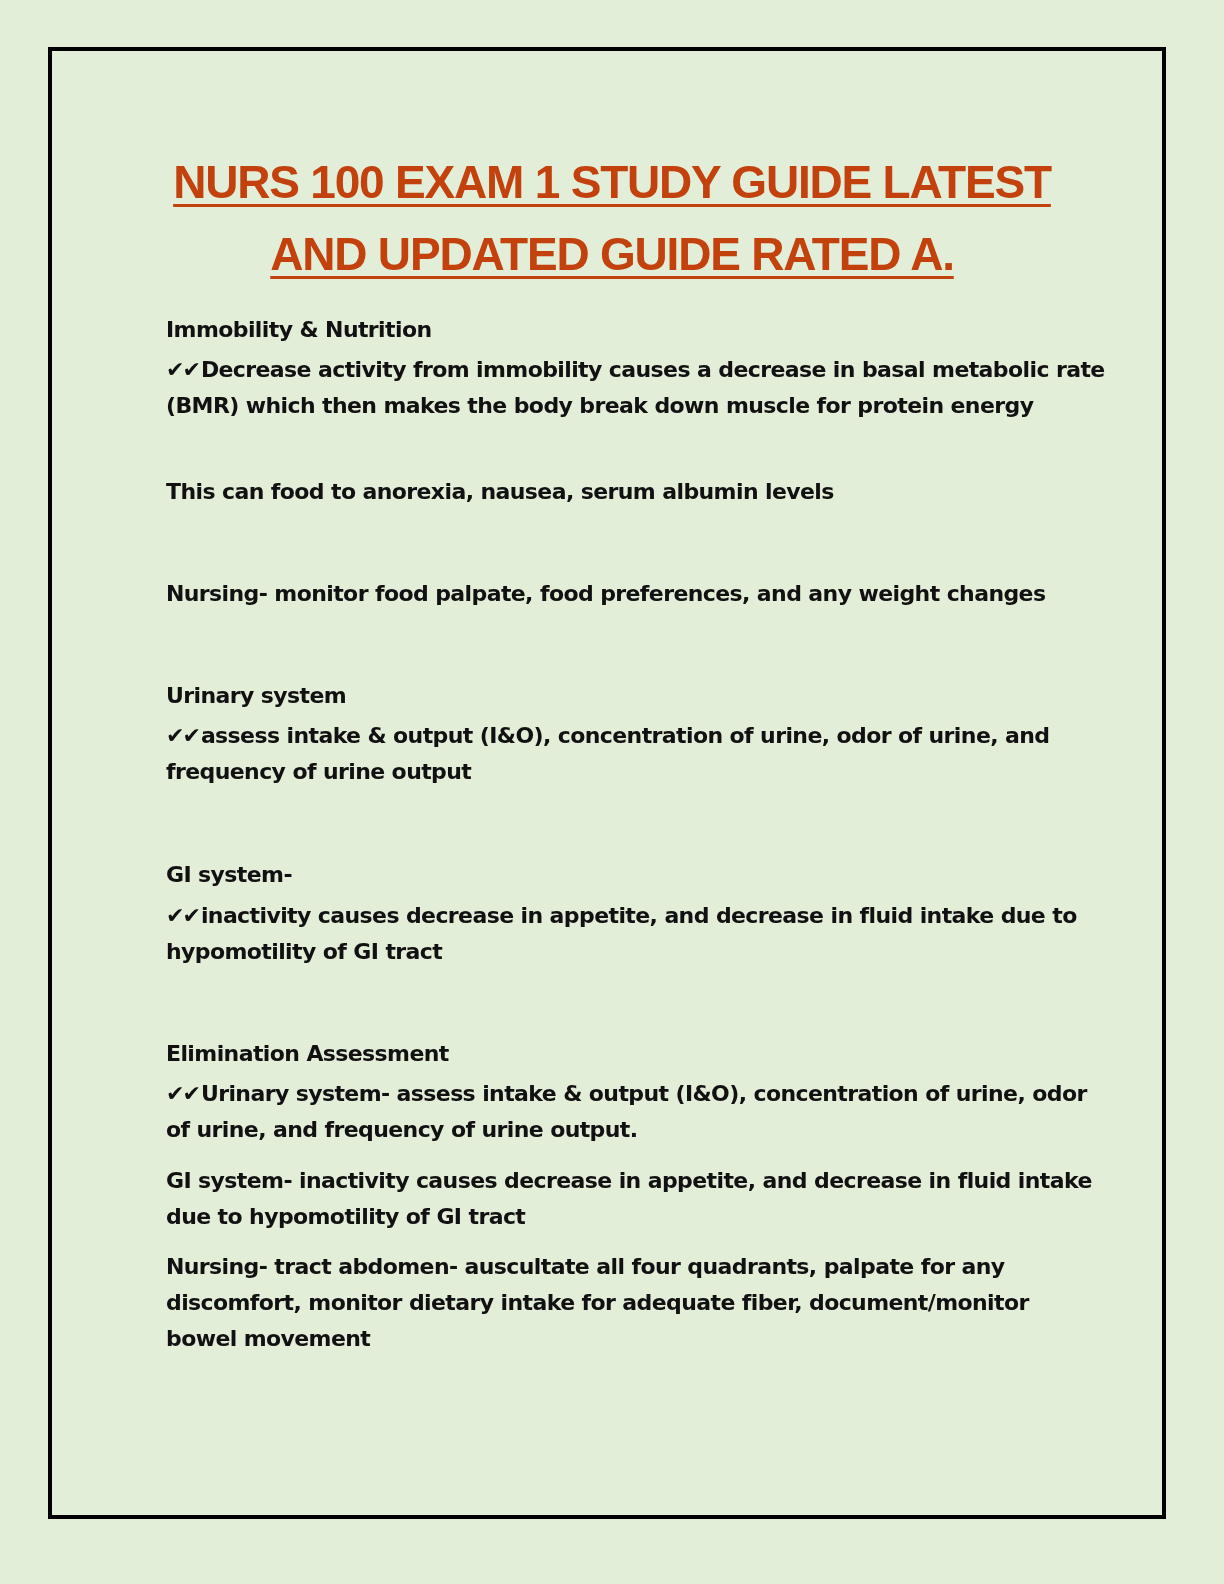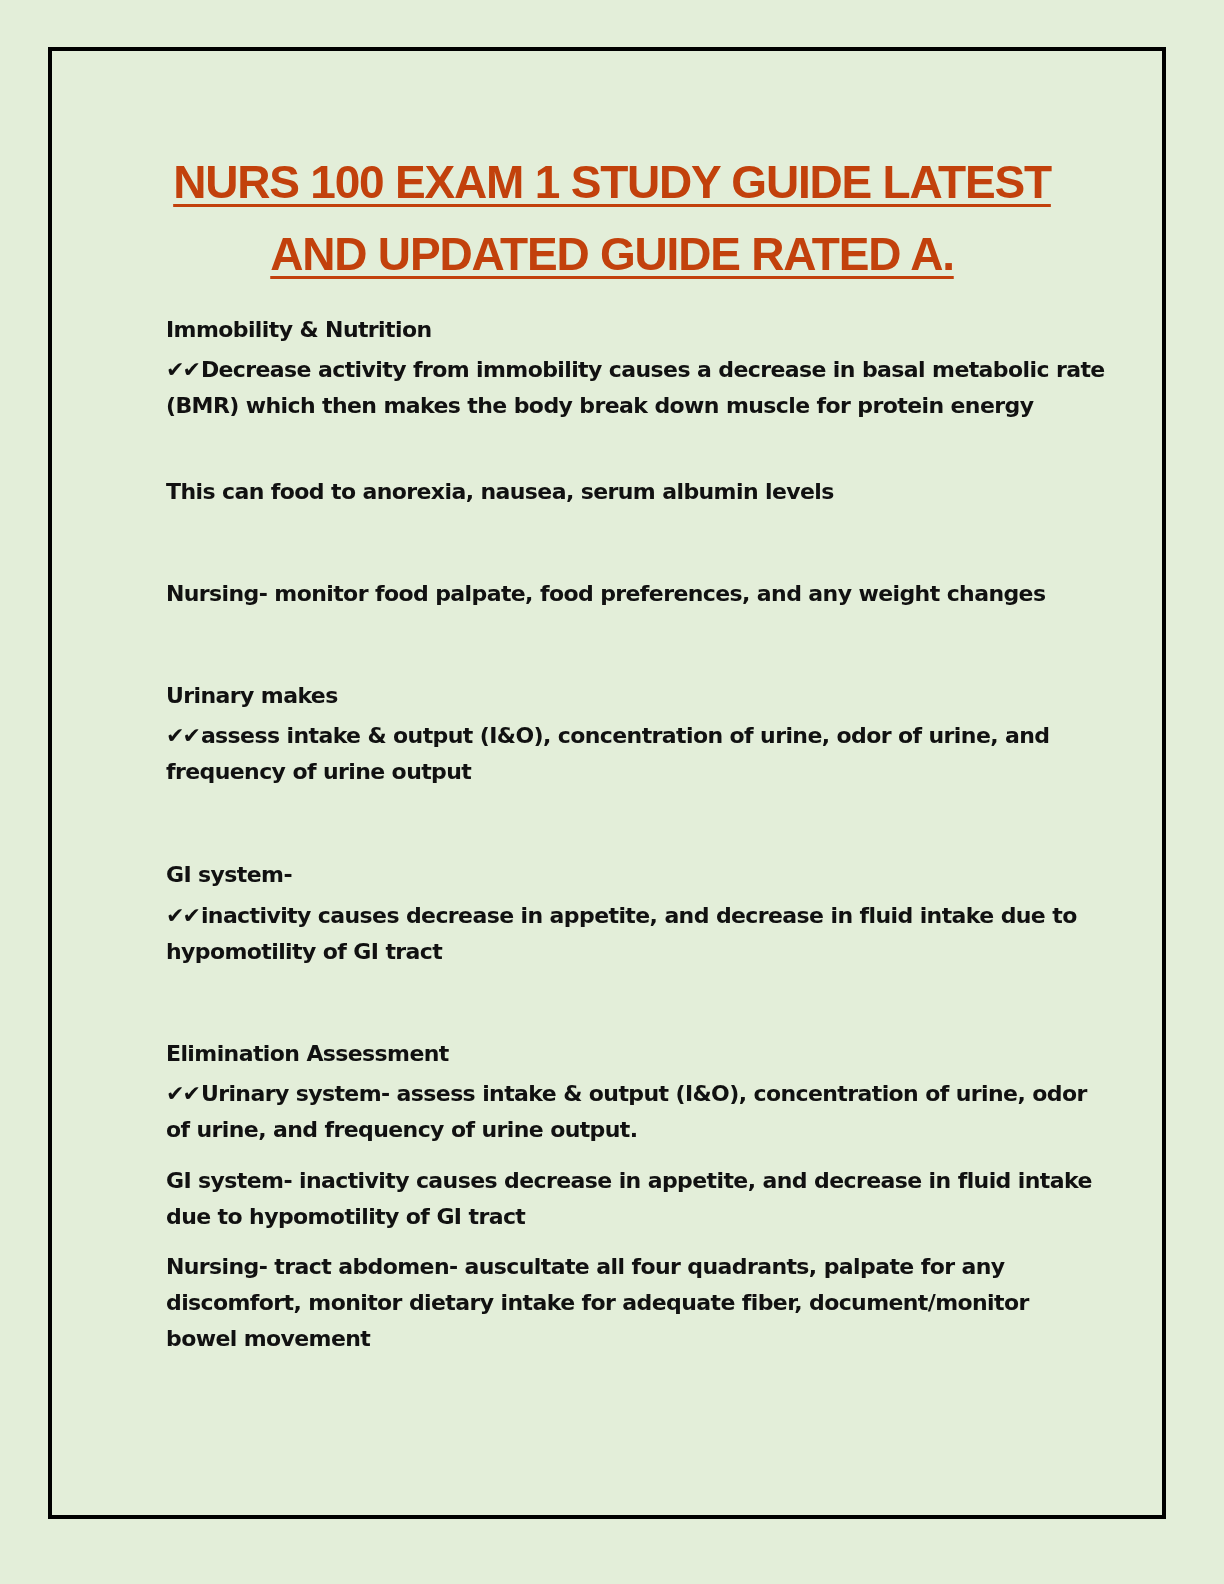--- a/index.html
+++ b/index.html
@@ -51,21 +51,21 @@
   <span>NURS 100 EXAM 1 STUDY GUIDE LATEST</span><br>
   <span>AND UPDATED GUIDE RATED A.</span>
 </h1>
 
 <div class="content">
   <p class="blk" style="top:0px">Immobility &amp; Nutrition</p>
   <p class="blk" style="top:40px"><span class="check">✔✔</span><span>Decrease activity from immobility causes a decrease in basal metabolic rate (BMR) which then makes the body break down muscle for protein energy</span></p>
   <p class="blk" style="top:162px">This can food to anorexia, nausea, serum albumin levels</p>
   <p class="blk" style="top:264px">Nursing- monitor food palpate, food preferences, and any weight changes</p>
 
-  <p class="blk" style="top:366px">Urinary makes</p>
+  <p class="blk" style="top:366px">Urinary system</p>
   <p class="blk" style="top:406px"><span class="check">✔✔</span><span>assess intake &amp; output (I&amp;O), concentration of urine, odor of urine, and frequency of urine output</span></p>
 
   <p class="blk" style="top:545px">GI system-</p>
   <p class="blk" style="top:586px"><span class="check">✔✔</span><span>inactivity causes decrease in appetite, and decrease in fluid intake due to hypomotility of GI tract</span></p>
 
   <p class="blk" style="top:724px">Elimination Assessment</p>
   <p class="blk" style="top:764px"><span class="check">✔✔</span><span>Urinary system- assess intake &amp; output (I&amp;O), concentration of urine, odor of urine, and frequency of urine output.</span></p>
   <p class="blk" style="top:851px">GI system- inactivity causes decrease in appetite, and decrease in fluid intake due to hypomotility of GI tract</p>
   <p class="blk" style="top:937px">Nursing- tract abdomen- auscultate all four quadrants, palpate for any discomfort, monitor dietary intake for adequate fiber, document/monitor bowel movement</p>
 </div>

